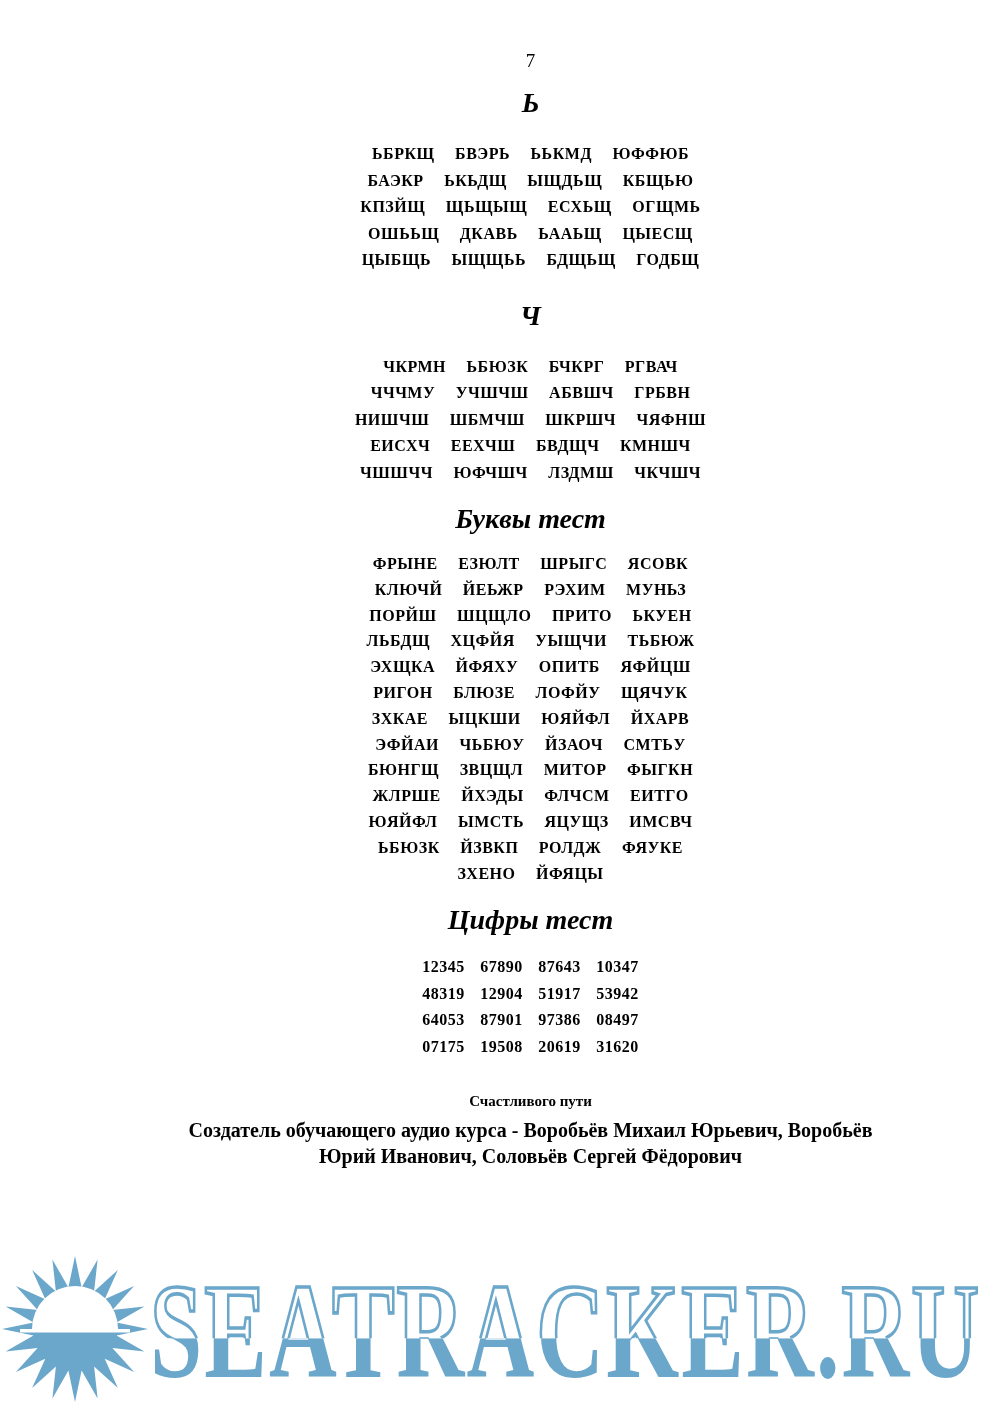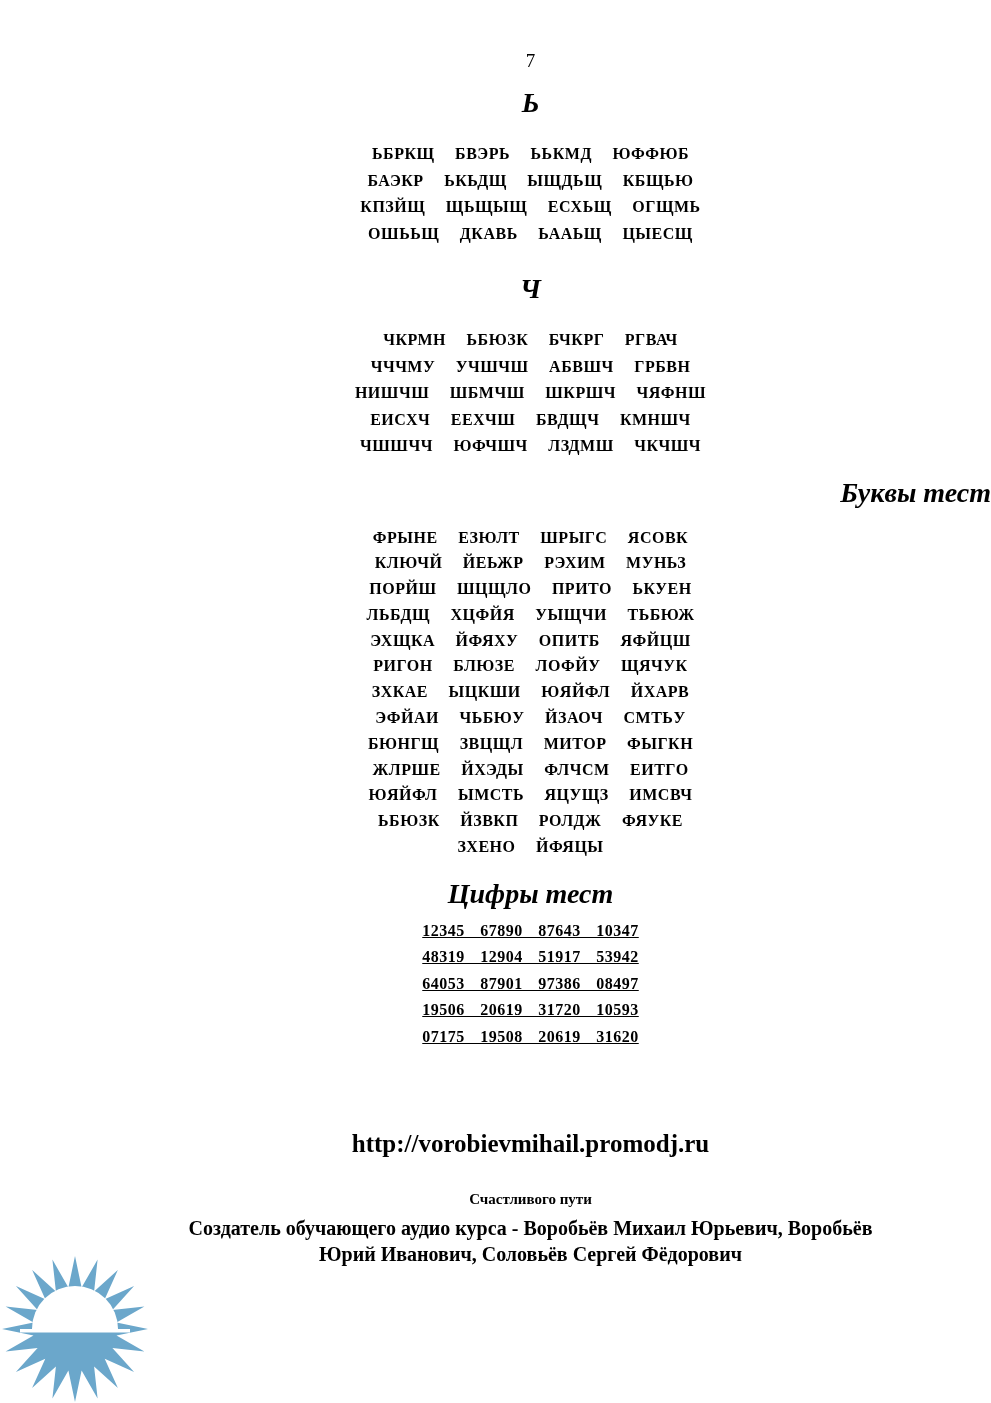--- a/index.html
+++ b/index.html
@@ -30,27 +30,27 @@
   .hdr-ch { margin-top: 26px; }
   .rows {
     margin-top: 22px;
     font-weight: 700;
     font-size: 16px;
     letter-spacing: 0.5px;
     word-spacing: 16px;
     line-height: 26.5px;
   }
   .rows.letters { margin-top: 16px; line-height: 25.8px; text-align: center; }
-  .rows.digits  { margin-top: 8px; word-spacing: 11px; text-decoration: underline; }
+  .rows.digits  { margin-top: 18px; word-spacing: 11px; }
   .test-title {
     font-size: 28px;
     font-weight: 700;
     font-style: italic;
   }
-  .t1 { margin-top: 17px; text-align: right; }
+  .t1 { margin-top: 17px; }
   .t2 { margin-top: 18px; }
   .url {
     margin-top: 80px;
     font-size: 25px;
     font-weight: 700;
     cursor: pointer;
   }
   .farewell {
     margin-top: 33px;
     font-size: 15px;
@@ -116,20 +116,21 @@
 <div class="content">
 
   <div class="page-num">7</div>
 
   <div class="letter-header">Ь</div>
   <div class="rows">
     <div>ЬБРКЩ БВЭРЬ ЬЬКМД ЮФФЮБ</div>
     <div>БАЭКР ЬКЬДЩ ЫЩДЬЩ КБЩЬЮ</div>
     <div>КПЗЙЩ ЩЬЩЫЩ ЕСХЬЩ ОГЩМЬ</div>
     <div>ОШЬЬЩ ДКАВЬ ЬААЬЩ ЦЫЕСЩ</div>
+    <div>ЦЫБЩЬ ЫЩЩЬЬ БДЩЬЩ ГОДБЩ</div>
   </div>
 
   <div class="letter-header hdr-ch">Ч</div>
   <div class="rows">
     <div>ЧКРМН ЬБЮЗК БЧКРГ РГВАЧ</div>
     <div>ЧЧЧМУ УЧШЧШ АБВШЧ ГРБВН</div>
     <div>НИШЧШ ШБМЧШ ШКРШЧ ЧЯФНШ</div>
     <div>ЕИСХЧ ЕЕХЧШ БВДЩЧ КМНШЧ</div>
     <div>ЧШШЧЧ ЮФЧШЧ ЛЗДМШ ЧКЧШЧ</div>
   </div>
@@ -149,34 +150,36 @@
     <div>ЮЯЙФЛ ЫМСТЬ ЯЦУЩЗ ИМСВЧ</div>
     <div>ЬБЮЗК ЙЗВКП РОЛДЖ ФЯУКЕ</div>
     <div>ЗХЕНО ЙФЯЦЫ</div>
   </div>
 
   <div class="test-title t2">Цифры тест</div>
   <div class="rows digits">
     <div>12345 67890 87643 10347</div>
     <div>48319 12904 51917 53942</div>
     <div>64053 87901 97386 08497</div>
-    <div>19506 20619 31720 10593</div>
     <div>07175 19508 20619 31620</div>
   </div>
 
-  <div class="url">http://vorobievmihail.promodj.ru</div>
 
   <div class="farewell">Счастливого пути</div>
 
   <div class="credits">
     <div>Создатель обучающего аудио курса - Воробьёв Михаил Юрьевич, Воробьёв</div>
     <div>Юрий Иванович, Соловьёв Сергей Фёдорович</div>
   </div>
 
 </div>
 
 <div class="watermark">
   <svg class="sun" width="146" height="146" viewBox="0 0 146 146">
     <polygon id="sun-star" fill="#6BA7CB" points="73.0,0.0 79.6,31.5 95.6,3.6 92.1,35.6 115.9,13.9 102.7,43.3 132.1,30.1 110.4,53.9 142.4,50.4 114.5,66.4 146.0,73.0 114.5,79.6 142.4,95.6 110.4,92.1 132.1,115.9 102.7,102.7 115.9,132.1 92.1,110.4 95.6,142.4 79.6,114.5 73.0,146.0 66.4,114.5 50.4,142.4 53.9,110.4 30.1,132.1 43.3,102.7 13.9,115.9 35.6,92.1 3.6,95.6 31.5,79.6 0.0,73.0 31.5,66.4 3.6,50.4 35.6,53.9 13.9,30.1 43.3,43.3 30.1,13.9 53.9,35.6 50.4,3.6 66.4,31.5"></polygon>
     <path d="M 30 73 A 43 43 0 0 1 116 73 Z" fill="#ffffff"></path>
     <rect x="18" y="73" width="110" height="3.5" fill="#ffffff"></rect>
   </svg>
+  <div class="wm-text">
+    <span class="wm-fill">SEATRACKER.RU</span>
+    <span class="wm-outline">SEATRACKER.RU</span>
+  </div>
 </div>
 
 </body></html>

